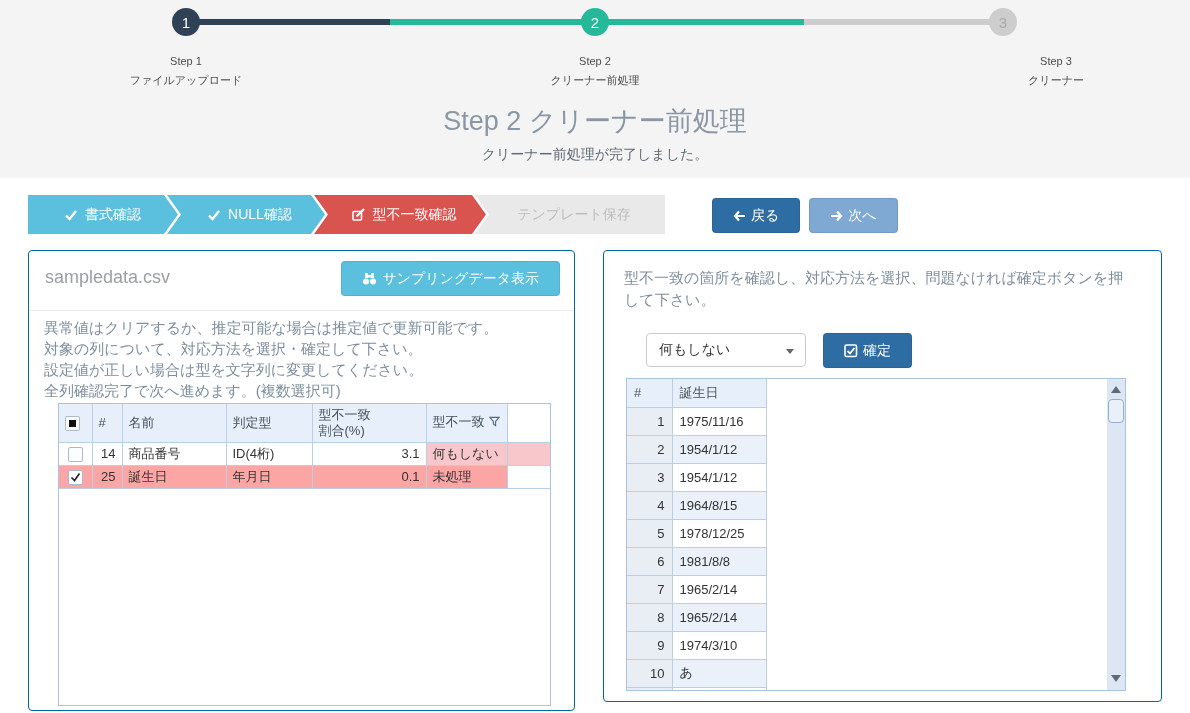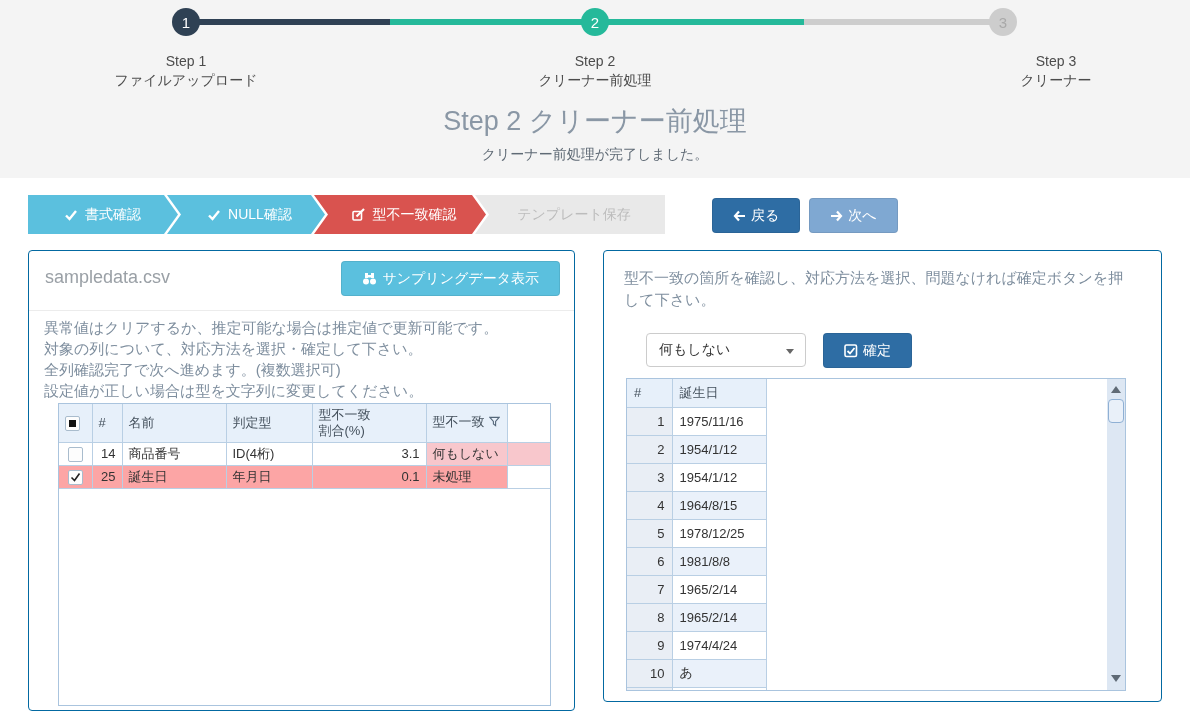--- a/index.html
+++ b/index.html
@@ -5,21 +5,21 @@
   html,body{margin:0;padding:0;background:#fff;font-family:"Liberation Sans","DejaVu Sans",sans-serif;}
   .stage{position:relative;width:1190px;height:713px;overflow:hidden;background:#fff;}
 
   
   .top-section{position:absolute;left:0;top:0;width:1190px;height:178px;background:#f4f4f4;}
   .step-circle{position:absolute;top:8px;width:28px;height:28px;border-radius:50%;display:flex;align-items:center;justify-content:center;font-size:15px;}
   .step-circle.done{background:#2f4154;color:#fff;}
   .step-circle.active{background:#25b99a;color:#fff;}
   .step-circle.pending{background:#cdcdcd;color:#a9a9a9;}
   .step-line{position:absolute;top:19px;height:6px;}
-  .step-label{position:absolute;top:52px;width:220px;text-align:center;font-size:14px;color:#4c4c4c;line-height:19px;}
+  .step-label{position:absolute;top:52px;width:220px;text-align:center;font-size:11px;color:#4c4c4c;line-height:19px;}
   .page-title{position:absolute;top:103px;width:1190px;text-align:center;font-size:27px;color:#8a97a5;}
   .page-subtitle{position:absolute;top:146px;width:1190px;text-align:center;font-size:14px;color:#5f6a75;}
 
   
   .wtabs{position:absolute;left:28px;top:195px;display:flex;}
   .wtab{height:39px;display:flex;align-items:center;justify-content:center;color:#fff;font-size:14px;white-space:nowrap;}
   .wtab .ticon{margin-right:8px;display:inline-flex;}
   .wtab.first{width:150px;clip-path:polygon(0 0,calc(100% - 14px) 0,100% 50%,calc(100% - 14px) 100%,0 100%);z-index:4;}
   .wtab.mid{margin-left:-11px;padding-left:8px;clip-path:polygon(0 0,calc(100% - 14px) 0,100% 50%,calc(100% - 14px) 100%,0 100%,14px 50%);}
   .wtab.t2{width:150px;z-index:3;}
@@ -177,22 +177,22 @@
             <circle cx="11" cy="9.5" r="3" fill="#fff"></circle>
             <rect x="6" y="3" width="3" height="2.5" fill="#fff"></rect>
           </svg>
       </span>
       <span>サンプリングデータ表示</span>
     </div>
     <div class="lp-divider"></div>
     <div class="instructions" id="left-instructions">
         <div>異常値はクリアするか、推定可能な場合は推定値で更新可能です。</div>
         <div>対象の列について、対応方法を選択・確定して下さい。</div>
+        <div>設定値が正しい場合は型を文字列に変更してください。</div>
         <div>全列確認完了で次へ進めます。(複数選択可)</div>
-        <div>設定値が正しい場合は型を文字列に変更してください。</div>
       </div>
 
     <div class="ltable-wrap">
       <table class="ltable">
         <colgroup>
           <col style="width:33px">
             <col style="width:30px">
             <col style="width:104px">
           <col style="width:86px">
             <col style="width:114px">
@@ -310,21 +310,21 @@
             <tr>
               <td class="idx">7</td>
               <td class="val">1965/2/14</td>
             </tr>
             <tr class="alt">
               <td class="idx">8</td>
               <td class="val">1965/2/14</td>
             </tr>
             <tr>
               <td class="idx">9</td>
-              <td class="val">1974/4/24</td>
+              <td class="val">1974/3/10</td>
             </tr>
             <tr class="alt">
               <td class="idx">10</td>
               <td class="val pink">あ</td>
             </tr>
             <tr>
               <td class="idx"></td>
               <td class="val"></td>
             </tr>
           </tbody>

